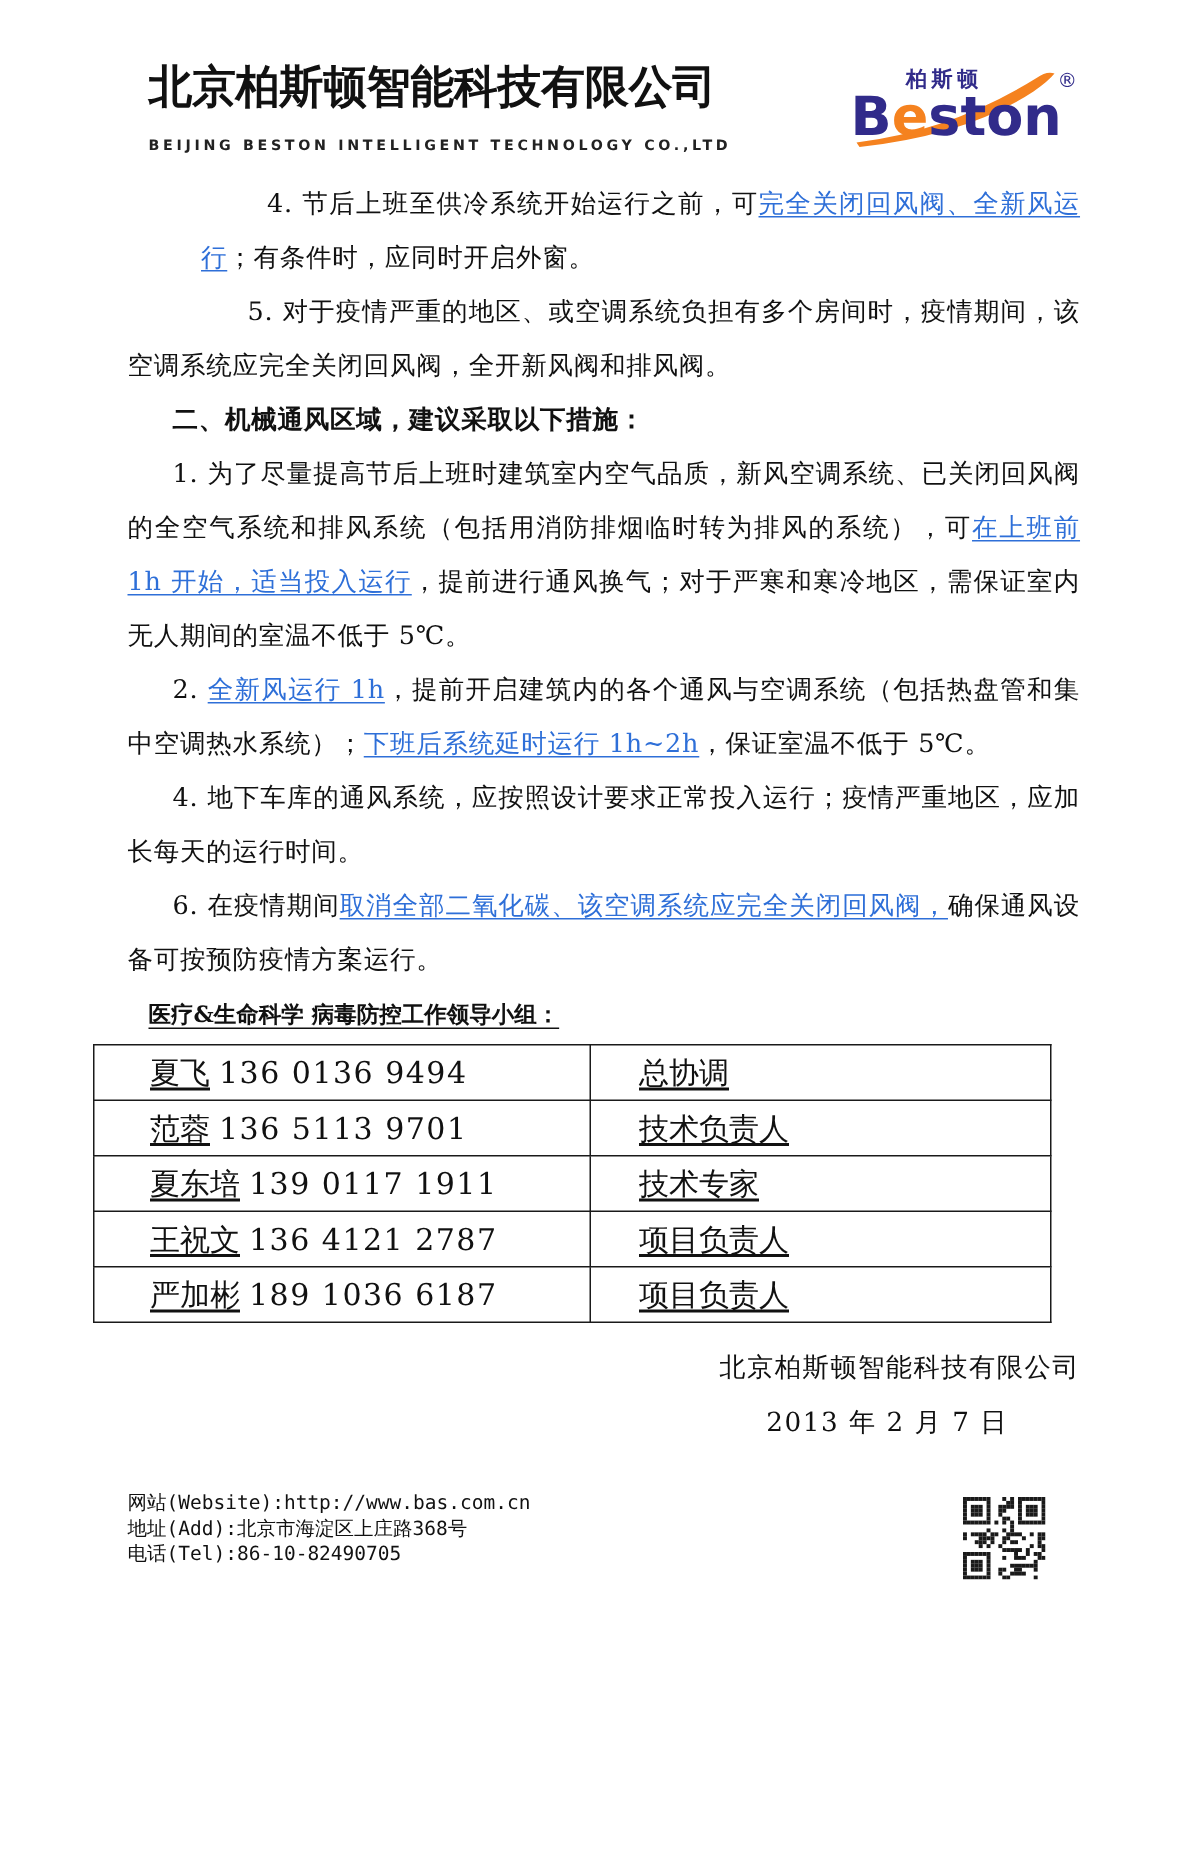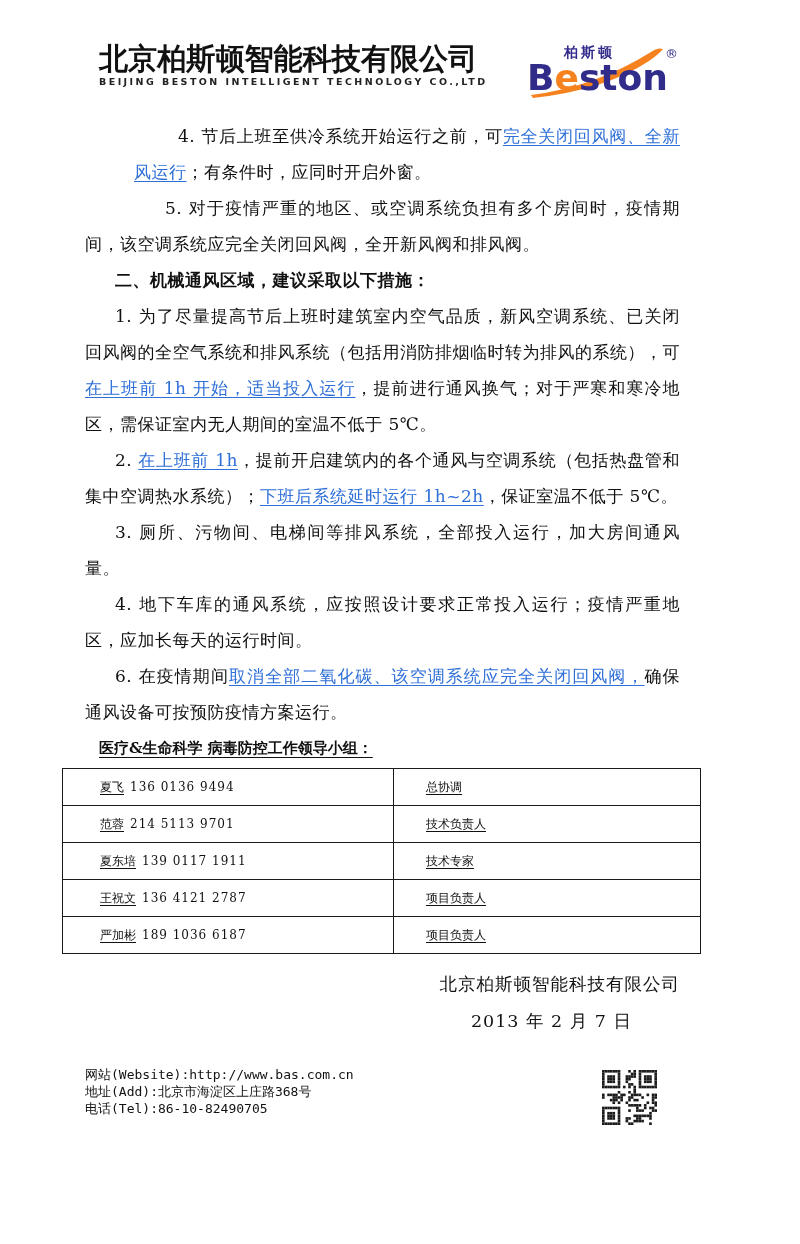--- a/index.html
+++ b/index.html
@@ -5,55 +5,55 @@
   * { margin:0; padding:0; box-sizing:border-box; }
   html,body { background:#ffffff; }
   .page {
     position:relative;
     width:800px; height:1244px;
     margin:0 auto;
     background:#ffffff;
     font-family:"DejaVu Serif","Liberation Serif",serif;
     color:#111;
     overflow:hidden;
-    padding:42px 120px 0 85px;
+    padding:42px 80px 0 85px;
   }
   
   .header { display:flex; justify-content:space-between; align-items:flex-start; height:68px; }
   .company-block { margin-left:14px; }
   .company-cn {
     font-family:"DejaVu Sans","Liberation Sans",sans-serif;
     font-weight:bold; font-size:30px; letter-spacing:0px; line-height:34px;
     white-space:nowrap; transform:scaleX(.97); transform-origin:left;
   }
   .company-en {
     font-family:"DejaVu Sans","Liberation Sans",sans-serif;
     font-weight:bold; font-size:9.5px; letter-spacing:2.45px; color:#222;
-    white-space:nowrap; margin-top:0;
+    white-space:nowrap; margin-top:16px;
   }
   .logo { position:relative; width:155px; height:64px; margin-top:-2px; flex:0 0 auto; }
   .logo svg { position:absolute; left:0; top:0; }
   
   .doc-body { margin-top:8px; }
   .p {
     font-size:17px; line-height:36px; text-align:justify;
     letter-spacing:.5px;
   }
   .p-deep   { margin-left:49px; text-indent:44px; }
   .p-first80{ text-indent:80px; }
   .p-heading{ text-indent:30px; font-weight:bold; }
   .p-item   { text-indent:30px; }
   .doc-link { color:#2e6fd8; text-decoration:underline; text-underline-offset:3px; cursor:pointer; }
   
   .team-heading { font-size:15px; line-height:36px; font-weight:bold; padding-left:14px; }
   .team-heading span { text-decoration:underline; text-underline-offset:4px; }
   .team-table {
     width:638px; margin-left:-23px; margin-top:2px;
     border-collapse:collapse; table-layout:fixed;
-    font-size:12px;
+    font-size:20px;
   }
   .team-table td { border:1.5px solid #1a1a1a; height:37px; vertical-align:middle; }
   .team-table td.c1 { width:331px; padding-left:37px; }
   .team-table td.c2 { width:307px; padding-left:32px; }
   .team-table u { text-underline-offset:3px; }
   .contact-phone { margin-left:6px; letter-spacing:1px; }
   
   .signoff { margin-top:12px; text-align:right; font-size:17.5px; }
   .signoff-company { line-height:36px; letter-spacing:1px; }
   .signoff-date { line-height:38px; margin-right:48px; letter-spacing:1px; }
@@ -86,37 +86,36 @@
         <text x="140" y="18" font-family="DejaVu Sans, Liberation Sans, sans-serif" font-size="13" fill="#312b8a">®</text>
       </svg>
     </div>
   </div>
 
   <div class="doc-body" id="doc-body">
       <p class="p p-deep"><span>4. 节后上班至供冷系统开始运行之前，可</span><span class="doc-link">完全关闭回风阀、全新风运行</span><span>；有条件时，应同时开启外窗。</span></p>
       <p class="p p-first80"><span>5. 对于疫情严重的地区、或空调系统负担有多个房间时，疫情期间，该空调系统应完全关闭回风阀，全开新风阀和排风阀。</span></p>
       <p class="p p-heading"><span>二、机械通风区域，建议采取以下措施：</span></p>
       <p class="p p-item"><span>1. 为了尽量提高节后上班时建筑室内空气品质，新风空调系统、已关闭回风阀的全空气系统和排风系统（包括用消防排烟临时转为排风的系统），可</span><span class="doc-link">在上班前 1h 开始，适当投入运行</span><span>，提前进行通风换气；对于严寒和寒冷地区，需保证室内无人期间的室温不低于 5℃。</span></p>
-      <p class="p p-item"><span>2. </span><span class="doc-link">在上班前 1h</span><span>，提前开启建筑内的各个通风与空调系统（包括热盘管和集中空调热水系统）；</span><span class="doc-link">下班后系统延时运行 1h~2h</span><span>，保证室温不低于 5℃。</span></p>
-      <p class="p p-item"><span>3. 厕所、污物间、电梯间等排风系统，全部投入运行，加大房间通风量。</span></p>
+      <p class="p p-item"><span>2. </span><span class="doc-link">全新风运行 1h</span><span>，提前开启建筑内的各个通风与空调系统（包括热盘管和集中空调热水系统）；</span><span class="doc-link">下班后系统延时运行 1h~2h</span><span>，保证室温不低于 5℃。</span></p>
       <p class="p p-item"><span>4. 地下车库的通风系统，应按照设计要求正常投入运行；疫情严重地区，应加长每天的运行时间。</span></p>
       <p class="p p-item"><span>6. 在疫情期间</span><span class="doc-link">取消全部二氧化碳、该空调系统应完全关闭回风阀，</span><span>确保通风设备可按预防疫情方案运行。</span></p>
     </div>
 
   <div class="team-heading">
     <span>医疗&amp;生命科学 病毒防控工作领导小组：</span>
   </div>
   <table class="team-table" id="team-table">
     <tbody id="team-table-body">
         <tr>
           <td class="c1"><u>夏飞</u><span class="contact-phone">136 0136 9494</span></td>
           <td class="c2"><u>总协调</u></td>
         </tr>
         <tr>
-          <td class="c1"><u>范蓉</u><span class="contact-phone">214 5113 9701</span></td>
+          <td class="c1"><u>范蓉</u><span class="contact-phone">136 5113 9701</span></td>
           <td class="c2"><u>技术负责人</u></td>
         </tr>
         <tr>
           <td class="c1"><u>夏东培</u><span class="contact-phone">139 0117 1911</span></td>
           <td class="c2"><u>技术专家</u></td>
         </tr>
         <tr>
           <td class="c1"><u>王祝文</u><span class="contact-phone">136 4121 2787</span></td>
           <td class="c2"><u>项目负责人</u></td>
         </tr>

